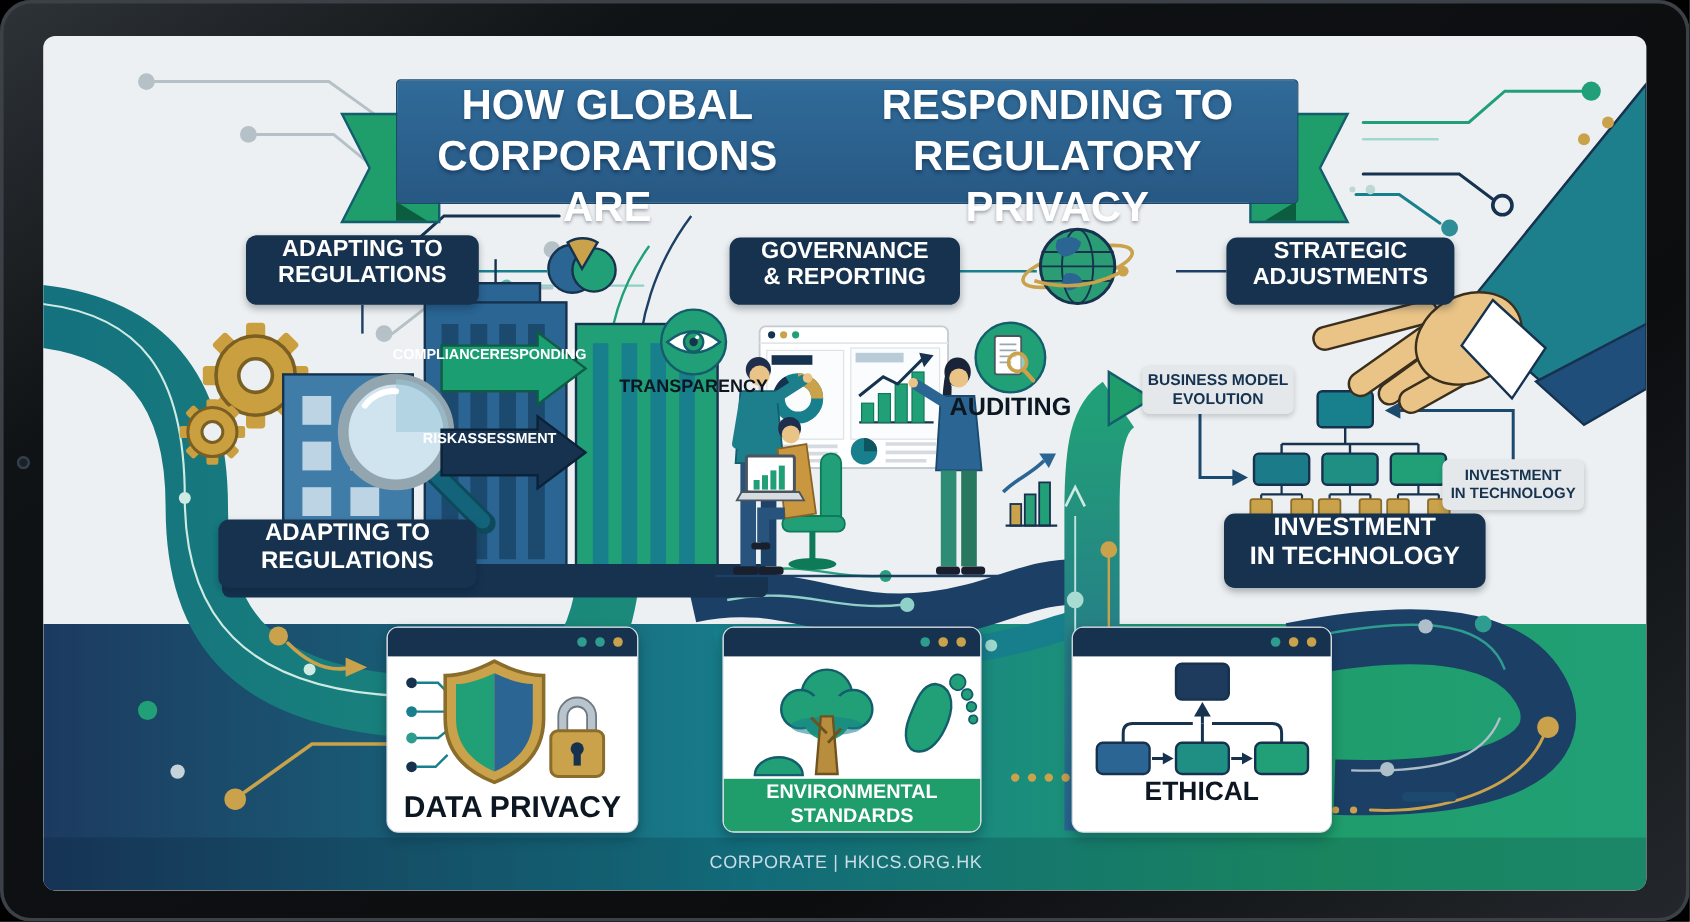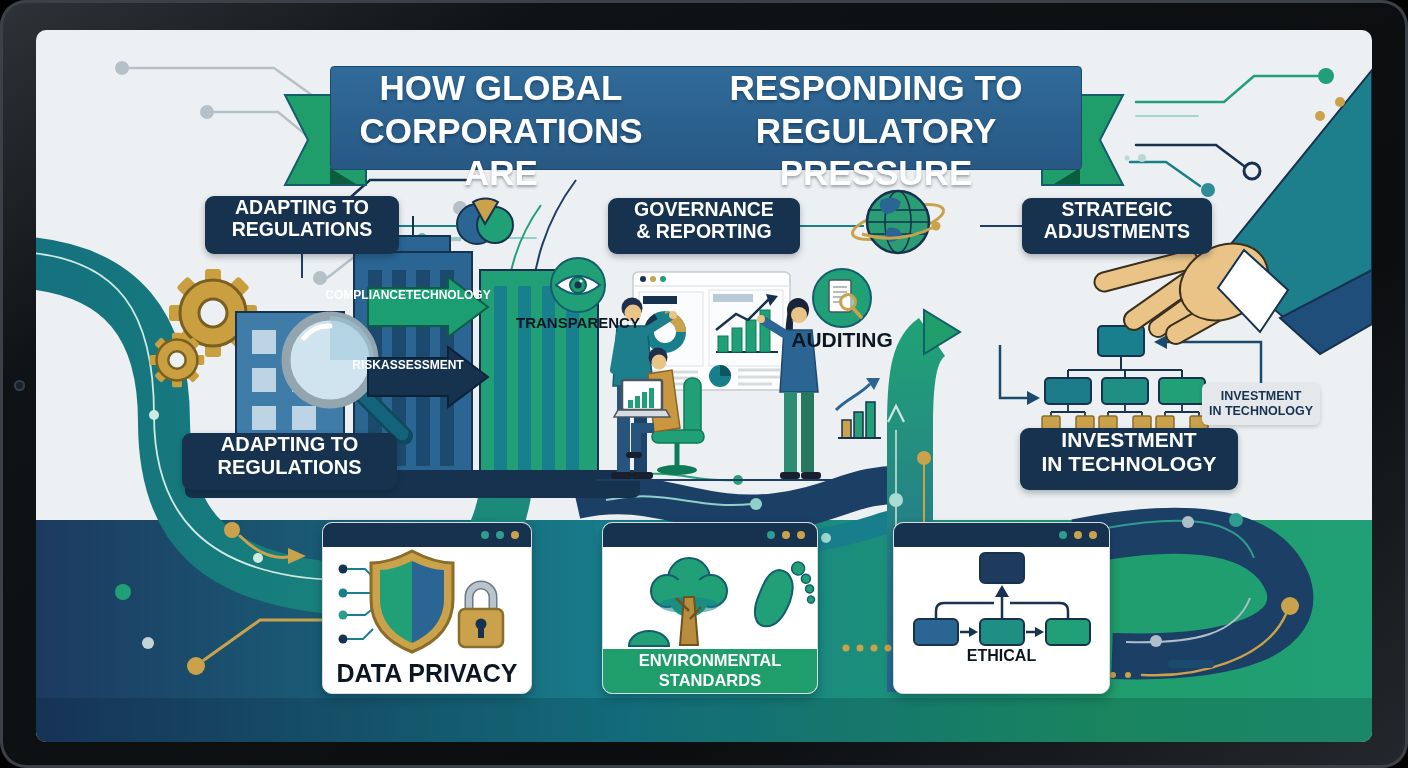--- a/index.html
+++ b/index.html
@@ -383,53 +383,57 @@
         <line x1="1158" y1="272" x2="1122" y2="298" stroke="#eac487" stroke-width="16" stroke-linecap="round"></line>
         <line x1="1190" y1="276" x2="1140" y2="304" stroke="#3a2f1d" stroke-width="22" stroke-linecap="round"></line>
         <line x1="1190" y1="276" x2="1140" y2="304" stroke="#eac487" stroke-width="18" stroke-linecap="round"></line>
         <ellipse cx="1188" cy="252" rx="46" ry="36" fill="#eac487" stroke="#3a2f1d" stroke-width="2" transform="rotate(-28 1188 252)"></ellipse>
         <polygon points="1208,220 1252,260 1224,302 1182,258" fill="#ffffff" stroke="#16324f" stroke-width="2"></polygon>
       </g>
     </svg>
 
     <div id="banner">
       <span>HOW GLOBAL CORPORATIONS ARE</span>
-      <span>RESPONDING TO REGULATORY PRESSURE</span>
+      <span>RESPONDING TO REGULATORY PRIVACY</span>
     </div>
 
     <div class="navy-label" style="left:169px;top:166px;width:194px;height:58px;font-size:19.5px;">
       <span>ADAPTING TO</span>
       <span>REGULATIONS</span>
     </div>
     <div class="navy-label" style="left:572px;top:168px;width:192px;height:56px;font-size:19.5px;">
       <span>GOVERNANCE</span>
       <span>&amp; REPORTING</span>
     </div>
     <div class="navy-label" style="left:986px;top:168px;width:190px;height:56px;font-size:19.5px;">
       <span>STRATEGIC</span>
       <span>ADJUSTMENTS</span>
     </div>
 
     <div class="arrow-text" style="left:330px;top:258px;width:84px;height:40px;">
       <span>COMPLIANCE</span>
-      <span>TECHNOLOGY</span>
+      <span>RESPONDING</span>
     </div>
     <div class="arrow-text" style="left:330px;top:328px;width:84px;height:40px;">
       <span>RISK</span>
       <span>ASSESSMENT</span>
     </div>
 
     <div class="navy-label" style="left:146px;top:403px;width:215px;height:57px;font-size:20px;">
       <span>ADAPTING TO</span>
       <span>REGULATIONS</span>
     </div>
 
     <div class="plain-label" style="left:472px;top:284px;width:140px;font-size:15px;">TRANSPARENCY</div>
     <div class="plain-label" style="left:746px;top:298px;width:120px;font-size:21px;">AUDITING</div>
 
+    <div class="gray-label" style="left:916px;top:275px;width:126px;height:40px;font-size:13px;">
+      <span>BUSINESS MODEL</span>
+      <span>EVOLUTION</span>
+    </div>
     <div class="gray-label" style="left:1166px;top:353px;width:118px;height:42px;font-size:12.5px;">
       <span>INVESTMENT</span>
       <span>IN TECHNOLOGY</span>
     </div>
     <div class="navy-label" style="left:984px;top:398px;width:218px;height:62px;font-size:21px;">
       <span>INVESTMENT</span>
       <span>IN TECHNOLOGY</span>
     </div>
 
     <div class="card" style="left:286px;top:492px;width:208px;height:170px;">
@@ -508,19 +512,20 @@
         <path d="M108 56 V46" stroke="#16324f" stroke-width="2.5"></path>
         <polygon points="108,38 101,50 115,50" fill="#16324f"></polygon>
         <rect x="20" y="72" width="44" height="26" rx="5" fill="#2a6593" stroke="#16324f" stroke-width="2"></rect>
         <rect x="86" y="72" width="44" height="26" rx="5" fill="#1f8f84" stroke="#16324f" stroke-width="2"></rect>
         <rect x="152" y="72" width="44" height="26" rx="5" fill="#21a077" stroke="#16324f" stroke-width="2"></rect>
         <path d="M66 85 H78" stroke="#16324f" stroke-width="2.5"></path>
           <polygon points="84,85 75,80 75,90" fill="#16324f"></polygon>
         <path d="M132 85 H144" stroke="#16324f" stroke-width="2.5"></path>
           <polygon points="150,85 141,80 141,90" fill="#16324f"></polygon>
       </svg>
-      <div class="card-title" style="top:124px;font-size:16px;">
+      <div class="card-title" style="top:124px;font-size:22px;">
         <div>ETHICAL</div>
       </div>
     </div>
 
+    <div id="footer-text">CORPORATE | HKICS.ORG.HK</div>
   </div>
 </div>
 
 </body></html>

